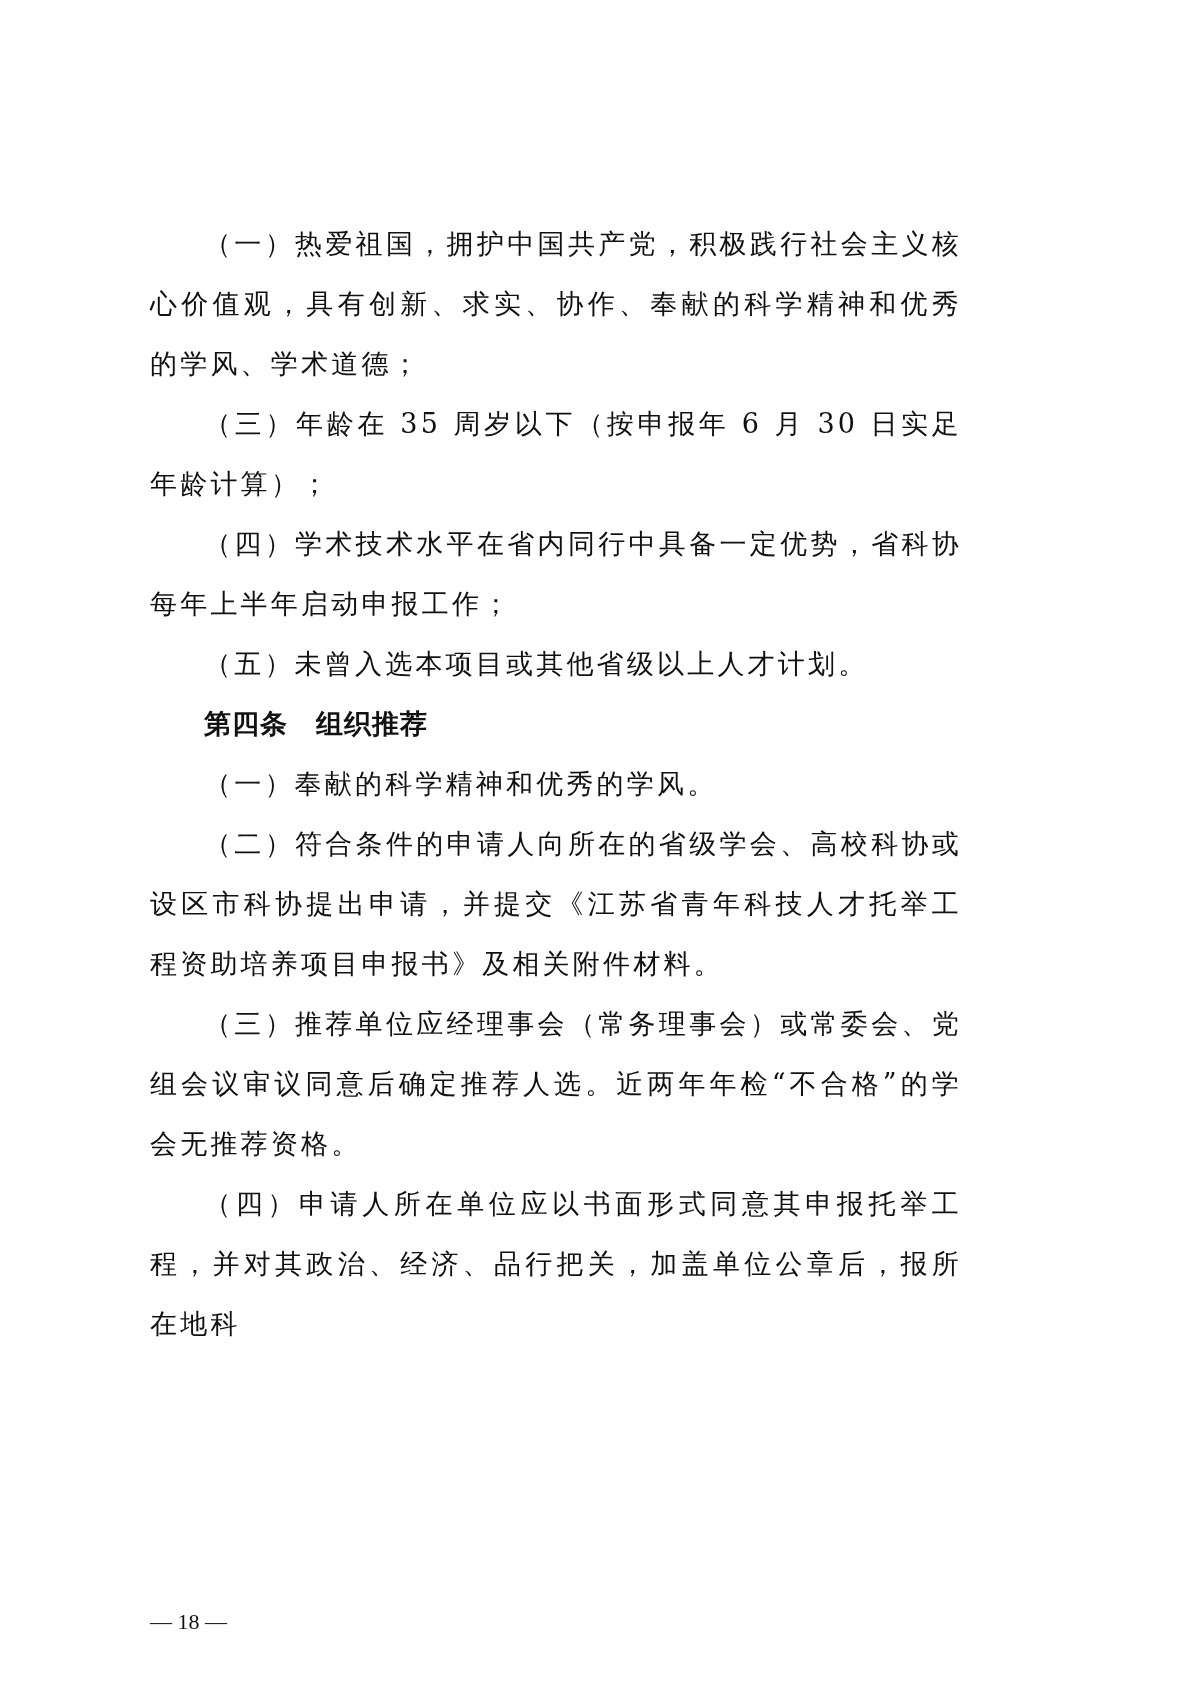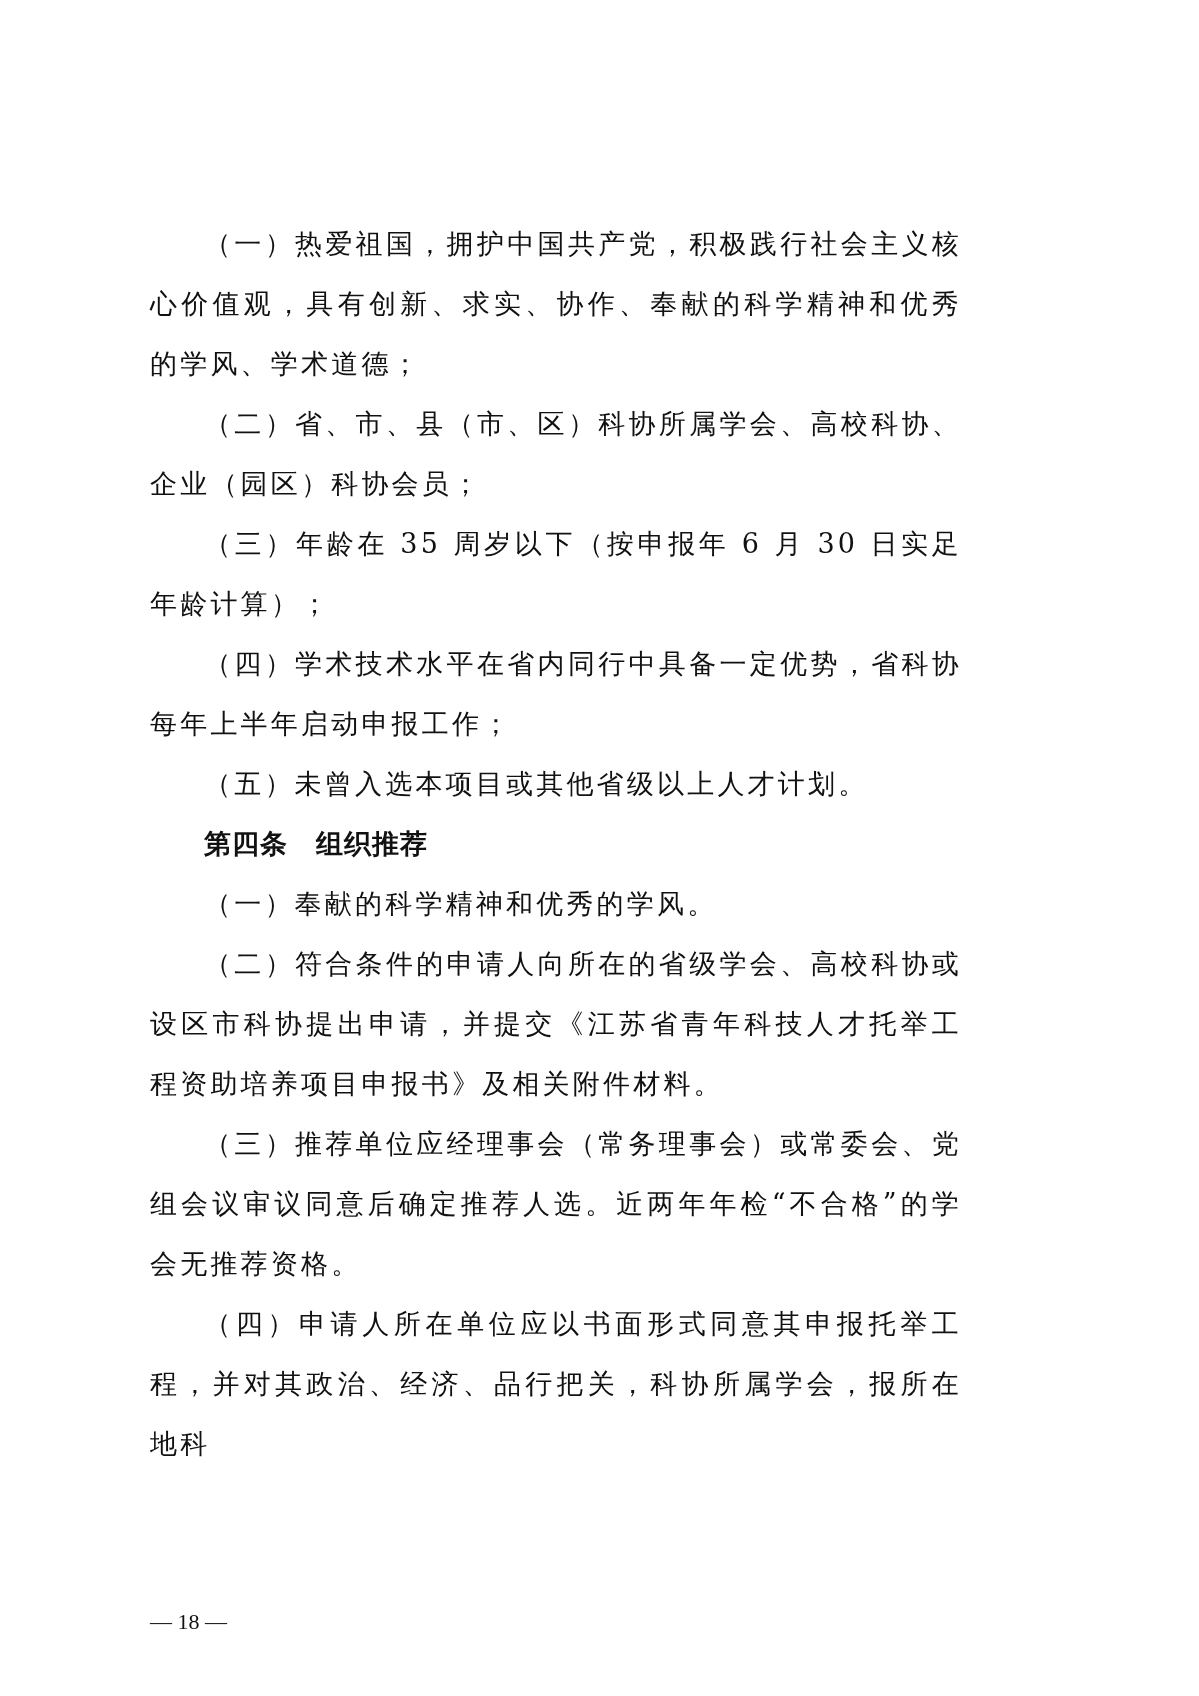--- a/index.html
+++ b/index.html
@@ -22,24 +22,23 @@
     font-family: "Liberation Serif", "DejaVu Serif", serif;
     font-size: 22px; color: #111;
   }
 </style>
 </head>
 <body>
 
 <div class="page">
   <div class="body-text">
     <p class="para">（一）热爱祖国，拥护中国共产党，积极践行社会主义核心价值观，具有创新、求实、协作、奉献的科学精神和优秀的学风、学术道德；</p>
-    <p class="para">（二）省、市、县（市、区）科协所属学会、高校科协、企业（园区）科协会员；</p>
     <p class="para">（三）年龄在 35 周岁以下（按申报年 6 月 30 日实足年龄计算）；</p>
     <p class="para">（四）学术技术水平在省内同行中具备一定优势，省科协每年上半年启动申报工作；</p>
     <p class="para">（五）未曾入选本项目或其他省级以上人才计划。</p>
     <h2 class="heading"><span>第四条</span><span class="gap"></span><span>组织推荐</span></h2>
     <p class="para">（一）奉献的科学精神和优秀的学风。</p>
     <p class="para">（二）符合条件的申请人向所在的省级学会、高校科协或设区市科协提出申请，并提交《江苏省青年科技人才托举工程资助培养项目申报书》及相关附件材料。</p>
     <p class="para">（三）推荐单位应经理事会（常务理事会）或常委会、党组会议审议同意后确定推荐人选。近两年年检“不合格”的学会无推荐资格。</p>
-    <p class="para">（四）申请人所在单位应以书面形式同意其申报托举工程，并对其政治、经济、品行把关，科协所属学会，报所在地科</p>
+    <p class="para">（四）申请人所在单位应以书面形式同意其申报托举工程，并对其政治、经济、品行把关，加盖单位公章后，报所在地科</p>
   </div>
   <div class="page-number">— 18 —</div>
 </div>
 
 </body></html>

